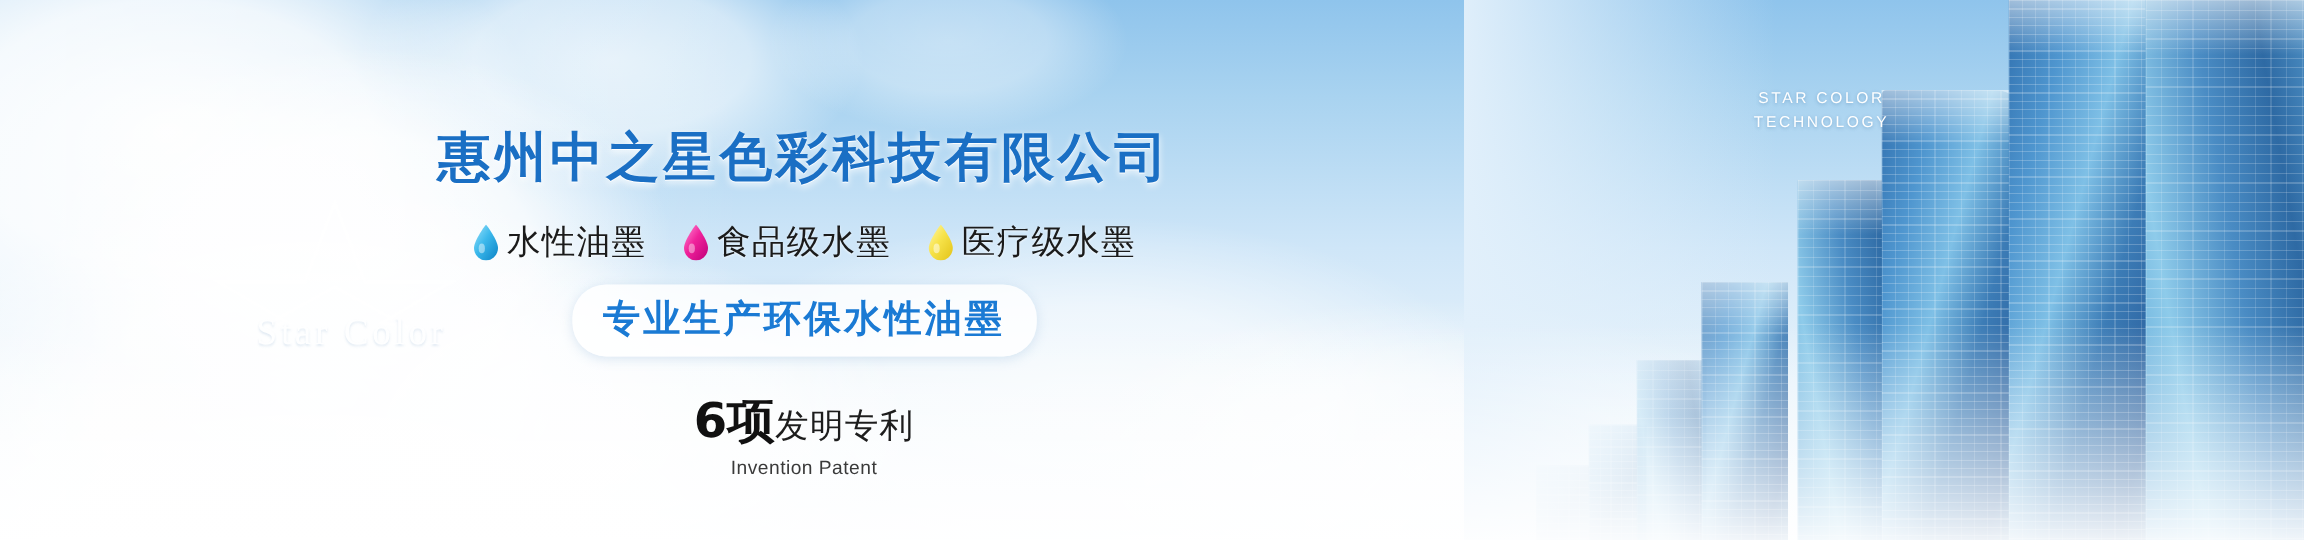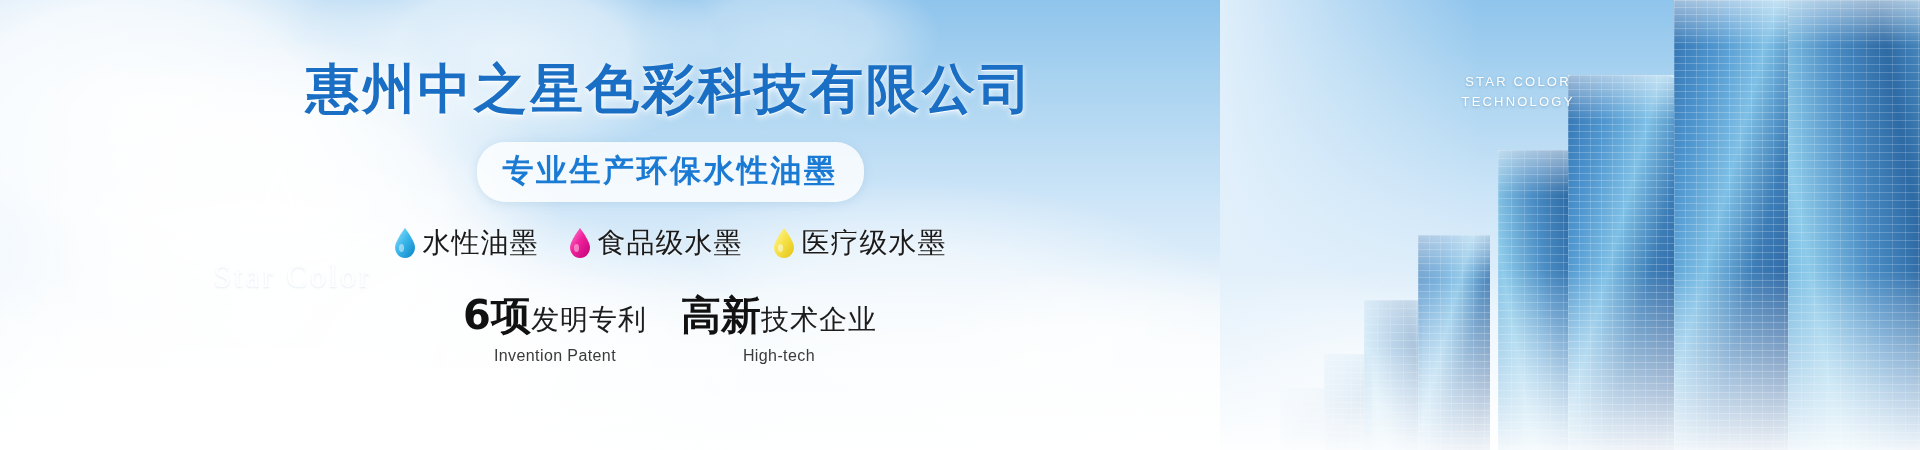--- a/index.html
+++ b/index.html
@@ -106,25 +106,26 @@
   
   #content {
     position:absolute; left:0; top:0; width:1340px; height:450px;
     display:flex; flex-direction:column; align-items:center;
     padding-top:54px;
   }
 
   #headline {
     font-family:"DejaVu Sans","Liberation Sans",sans-serif;
     font-weight:bold;
-    font-size:53px;
+    font-size:44px;
     letter-spacing:3px;
     color:#1a6fc4;
     text-shadow:0 2px 6px rgba(255,255,255,.85), 0 1px 0 rgba(255,255,255,.9);
     white-space:nowrap;
+    margin-top:48px;
   }
 
   #subpill {
     margin-top:16px;
     background:rgba(255,255,255,0.80);
     border-radius:28px;
     padding:8px 26px 10px;
     box-shadow:0 2px 10px rgba(140,180,215,.30);
   }
   #subpill span {
@@ -225,24 +226,20 @@
   </div>
 
   <div id="brandmark">
     <div>STAR COLOR</div>
     <div>TECHNOLOGY</div>
   </div>
 
   <div id="content">
 
     <div id="headline">惠州中之星色彩科技有限公司</div>
-
-    <div id="subpill">
-      <span>专业生产环保水性油墨</span>
-    </div>
 
     <div id="features">
 
       <div class="feat">
         <span class="drop">
           <svg width="22" height="30" viewBox="0 0 22 30">
             <defs>
                 <linearGradient id="gC" x1="0" y1="0" x2="1" y2="1">
               <stop offset="0%" stop-color="#9fe3fa"></stop>
                   <stop offset="45%" stop-color="#3cb9ec"></stop>
@@ -285,34 +282,31 @@
               </defs>
             <path d="M11 0 C11 0 1 13 1 19.6 C1 25.3 5.5 30 11 30 C16.5 30 21 25.3 21 19.6 C21 13 11 0 11 0 Z" fill="url(#gY)"></path>
             <ellipse cx="7.5" cy="20" rx="2.6" ry="4" fill="#ffffff" opacity=".5"></ellipse>
           </svg>
         </span>
         <span class="feat-label">医疗级水墨</span>
       </div>
 
     </div>
 
+    <div id="subpill">
+      <span>专业生产环保水性油墨</span>
+    </div>
+
     <div id="badges">
 
       <div class="badge">
         <div class="badge-line">
           <span class="badge-big">6项</span>
           <span class="badge-small">发明专利</span>
         </div>
         <div class="badge-en">Invention Patent</div>
       </div>
 
-      <div class="badge">
-        <div class="badge-line">
-          <span class="badge-big">高新</span>
-          <span class="badge-small">技术企业</span>
-        </div>
-        <div class="badge-en">High-tech</div>
-      </div>
 
     </div>
 
   </div>
 </div>
 
 </body></html>

